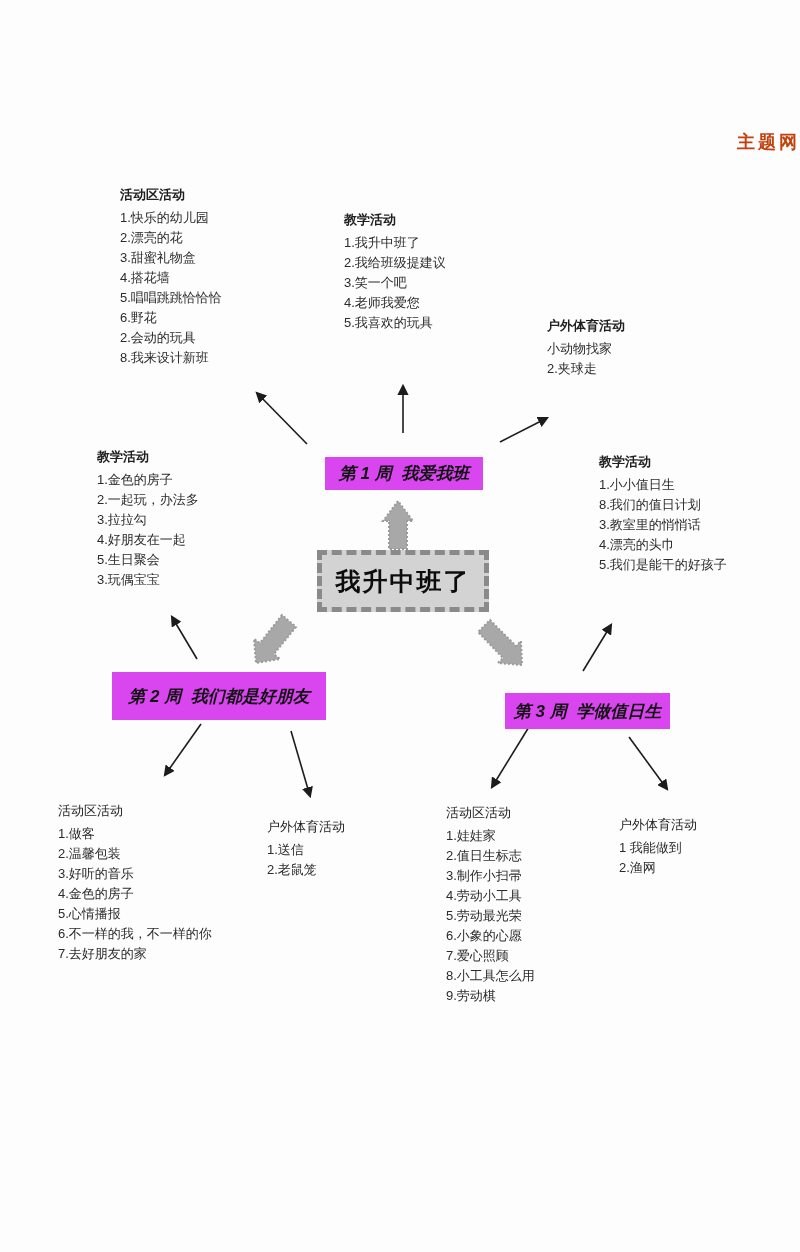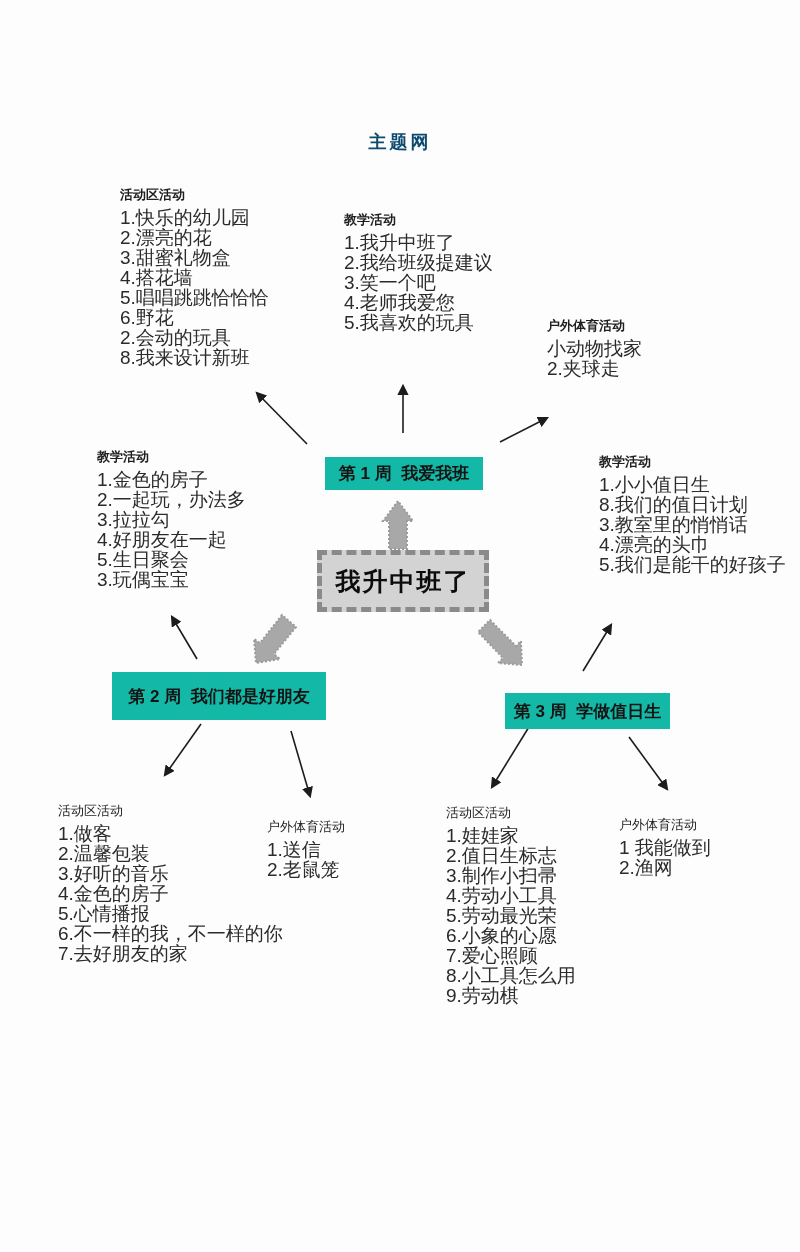--- a/index.html
+++ b/index.html
@@ -3,41 +3,41 @@
 <meta charset="utf-8">
 <style>
   html, body { margin:0; padding:0; background:#ffffff; }
   .canvas {
     position:relative; width:800px; height:1252px; margin:0 auto;
     background:#fdfdfd; overflow:hidden;
     font-family:"Liberation Sans", sans-serif; color:#262626;
   }
   .title {
     position:absolute; top:130px; left:0; width:100%;
-    text-align:center; font-size:18px; font-weight:bold;
-    letter-spacing:3px; color:#0c4a6e;
+    text-align:right; font-size:18px; font-weight:bold;
+    letter-spacing:3px; color:#c2410c;
   }
   .overlay { position:absolute; left:0; top:0; pointer-events:none; }
   .overlay line { stroke:#1c1c1c; stroke-width:1.6; }
   .overlay polygon.block { fill:#a8a8a8; stroke:#9a9a9a; stroke-width:2; stroke-dasharray:2 2; }
   .center-box {
     position:absolute; left:317px; top:550px; width:172px; height:62px;
     box-sizing:border-box; background:#d3d3d3; border:5px dashed #8a8a8a;
     display:flex; align-items:center; justify-content:center;
     font-size:25px; font-weight:bold; letter-spacing:2px; color:#0c0c0c;
   }
   .week {
-    position:absolute; background:#14b8a6;
+    position:absolute; background:#d946ef;
     display:flex; align-items:center; justify-content:center;
-    font-size:17px; font-weight:bold; color:#141414; white-space:pre;
+    font-size:17px; font-weight:bold; color:#141414; white-space:pre;font-style:italic;
   }
   .list { position:absolute; }
   .list .hd { font-size:13px; line-height:23px; margin-bottom:2px; color:#1f1f1f; }
   .list.bold-hd .hd { font-weight:bold; }
-  .list .it { font-size:19px; line-height:20px; color:#2b2b2b; }
+  .list .it { font-size:13px; line-height:20px; color:#2b2b2b; }
 </style>
 </head>
 <body>
 
 <div class="canvas">
 
   <div class="title">主题网</div>
 
   <svg class="overlay" width="800" height="1252" viewBox="0 0 800 1252">
     <defs>

